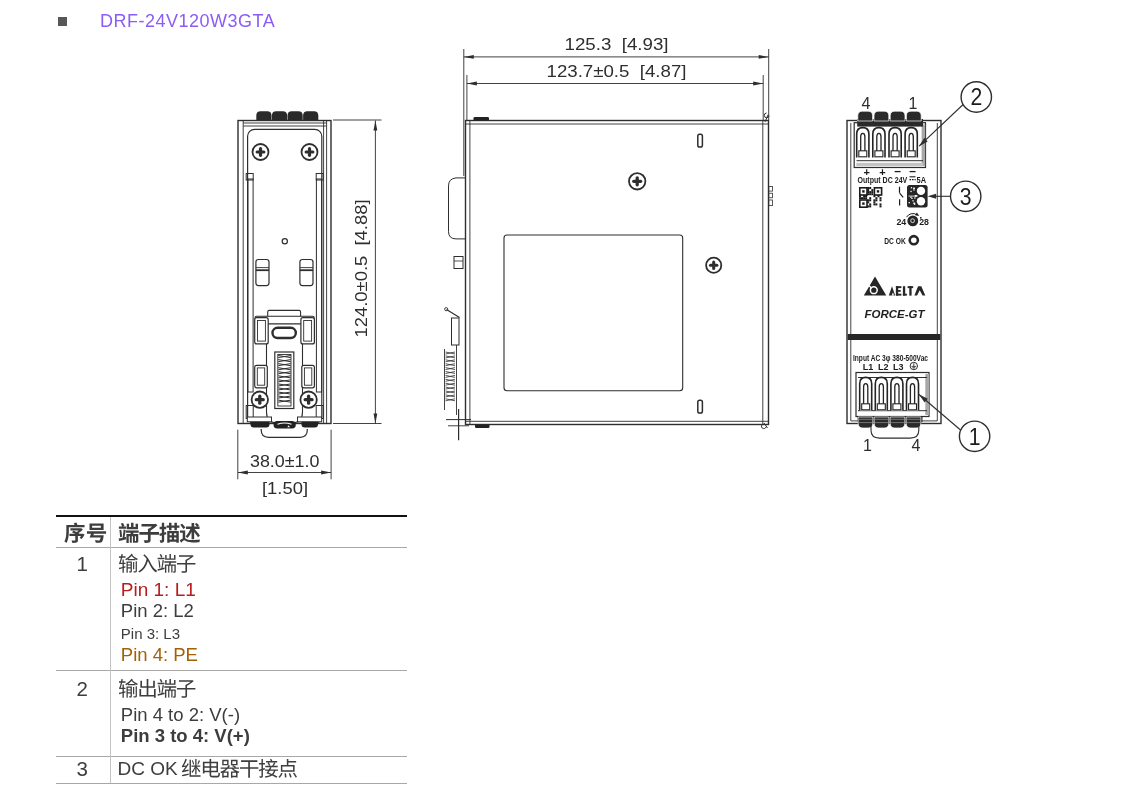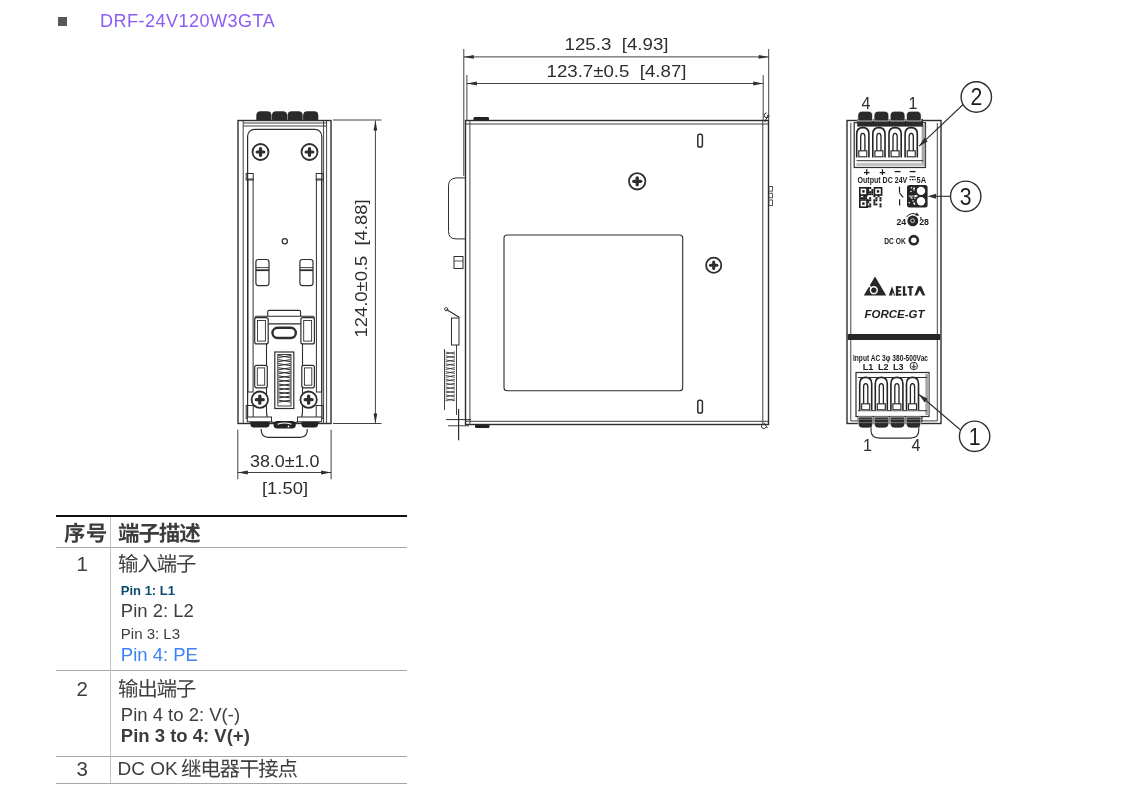--- a/index.html
+++ b/index.html
@@ -507,24 +507,24 @@
 
 <div style="position:absolute;left:76.5px;top:564.2px;transform:translateY(-50%);font-size:20.5px;color:#3d3d3d;font-weight:normal;white-space:nowrap;letter-spacing:0px">1</div>
 
 <svg style="position:absolute;left:117.7px;top:551.2px" width="79" height="25" viewBox="0 0 79 25">
     <path transform="translate(0.0,20.1) scale(0.02050,-0.02050)" fill="#3d3d3d" d="M734 447V85H793V447ZM861 484V5C861 -6 857 -9 846 -10C833 -10 793 -10 747 -9C757 -27 765 -54 767 -71C826 -71 866 -70 890 -60C915 -49 922 -31 922 5V484ZM71 330C79 338 108 344 140 344H219V206C152 190 90 176 42 167L59 96L219 137V-79H285V154L368 176L362 239L285 221V344H365V413H285V565H219V413H132C158 483 183 566 203 652H367V720H217C225 756 231 792 236 827L166 839C162 800 157 759 150 720H47V652H137C119 569 100 501 91 475C77 430 65 398 48 393C56 376 67 344 71 330ZM659 843C593 738 469 639 348 583C366 568 386 545 397 527C424 541 451 557 477 574V532H847V581C872 566 899 551 926 537C935 557 956 581 974 596C869 641 774 698 698 783L720 816ZM506 594C562 635 615 683 659 734C710 678 765 633 826 594ZM614 406V327H477V406ZM415 466V-76H477V130H614V-1C614 -10 612 -12 604 -13C594 -13 568 -13 537 -12C546 -30 554 -57 556 -74C599 -74 630 -74 651 -63C672 -52 677 -33 677 -1V466ZM477 269H614V187H477Z"></path>
     <path transform="translate(19.3,20.1) scale(0.02050,-0.02050)" fill="#3d3d3d" d="M295 755C361 709 412 653 456 591C391 306 266 103 41 -13C61 -27 96 -58 110 -73C313 45 441 229 517 491C627 289 698 58 927 -70C931 -46 951 -6 964 15C631 214 661 590 341 819Z"></path>
     <path transform="translate(38.6,20.1) scale(0.02050,-0.02050)" fill="#3d3d3d" d="M50 652V582H387V652ZM82 524C104 411 122 264 126 165L186 176C182 275 163 420 140 534ZM150 810C175 764 204 701 216 661L283 684C270 724 241 784 214 830ZM407 320V-79H475V255H563V-70H623V255H715V-68H775V255H868V-10C868 -19 865 -22 856 -22C848 -23 823 -23 795 -22C803 -39 813 -64 816 -82C861 -82 888 -81 909 -70C930 -60 934 -43 934 -11V320H676L704 411H957V479H376V411H620C615 381 608 348 602 320ZM419 790V552H922V790H850V618H699V838H627V618H489V790ZM290 543C278 422 254 246 230 137C160 120 94 105 44 95L61 20C155 44 276 75 394 105L385 175L289 151C313 258 338 412 355 531Z"></path>
     <path transform="translate(57.9,20.1) scale(0.02050,-0.02050)" fill="#3d3d3d" d="M465 540V395H51V320H465V20C465 2 458 -3 438 -4C416 -5 342 -6 261 -2C273 -24 287 -58 293 -80C389 -80 454 -78 491 -66C530 -54 543 -31 543 19V320H953V395H543V501C657 560 786 650 873 734L816 777L799 772H151V698H716C645 640 548 579 465 540Z"></path>
   </svg>
 
-<div style="position:absolute;left:120.8px;top:589.6px;transform:translateY(-50%);font-size:13px;color:#0c4a6e;font-weight:bold;white-space:nowrap;letter-spacing:0px">Pin 1: L1</div>
+<div style="position:absolute;left:120.8px;top:589.6px;transform:translateY(-50%);font-size:19px;color:#b91c1c;font-weight:normal;white-space:nowrap;letter-spacing:0px">Pin 1: L1</div>
 <div style="position:absolute;left:120.8px;top:611.2px;transform:translateY(-50%);font-size:18.5px;color:#3d3d3d;font-weight:normal;white-space:nowrap;letter-spacing:0px">Pin 2: L2</div>
 <div style="position:absolute;left:120.8px;top:633.0px;transform:translateY(-50%);font-size:15px;color:#3d3d3d;font-weight:normal;white-space:nowrap;letter-spacing:0px">Pin 3: L3</div>
-<div style="position:absolute;left:120.8px;top:654.6px;transform:translateY(-50%);font-size:18.5px;color:#3b82f6;font-weight:normal;white-space:nowrap;letter-spacing:0px">Pin 4: PE</div>
+<div style="position:absolute;left:120.8px;top:654.6px;transform:translateY(-50%);font-size:18.5px;color:#a16207;font-weight:normal;white-space:nowrap;letter-spacing:0px">Pin 4: PE</div>
 
 <div style="position:absolute;left:76.5px;top:689.4px;transform:translateY(-50%);font-size:20.5px;color:#3d3d3d;font-weight:normal;white-space:nowrap;letter-spacing:0px">2</div>
 
 <svg style="position:absolute;left:117.7px;top:676.4px" width="79" height="25" viewBox="0 0 79 25">
     <path transform="translate(0.0,20.1) scale(0.02050,-0.02050)" fill="#3d3d3d" d="M734 447V85H793V447ZM861 484V5C861 -6 857 -9 846 -10C833 -10 793 -10 747 -9C757 -27 765 -54 767 -71C826 -71 866 -70 890 -60C915 -49 922 -31 922 5V484ZM71 330C79 338 108 344 140 344H219V206C152 190 90 176 42 167L59 96L219 137V-79H285V154L368 176L362 239L285 221V344H365V413H285V565H219V413H132C158 483 183 566 203 652H367V720H217C225 756 231 792 236 827L166 839C162 800 157 759 150 720H47V652H137C119 569 100 501 91 475C77 430 65 398 48 393C56 376 67 344 71 330ZM659 843C593 738 469 639 348 583C366 568 386 545 397 527C424 541 451 557 477 574V532H847V581C872 566 899 551 926 537C935 557 956 581 974 596C869 641 774 698 698 783L720 816ZM506 594C562 635 615 683 659 734C710 678 765 633 826 594ZM614 406V327H477V406ZM415 466V-76H477V130H614V-1C614 -10 612 -12 604 -13C594 -13 568 -13 537 -12C546 -30 554 -57 556 -74C599 -74 630 -74 651 -63C672 -52 677 -33 677 -1V466ZM477 269H614V187H477Z"></path>
     <path transform="translate(19.3,20.1) scale(0.02050,-0.02050)" fill="#3d3d3d" d="M104 341V-21H814V-78H895V341H814V54H539V404H855V750H774V477H539V839H457V477H228V749H150V404H457V54H187V341Z"></path>
     <path transform="translate(38.6,20.1) scale(0.02050,-0.02050)" fill="#3d3d3d" d="M50 652V582H387V652ZM82 524C104 411 122 264 126 165L186 176C182 275 163 420 140 534ZM150 810C175 764 204 701 216 661L283 684C270 724 241 784 214 830ZM407 320V-79H475V255H563V-70H623V255H715V-68H775V255H868V-10C868 -19 865 -22 856 -22C848 -23 823 -23 795 -22C803 -39 813 -64 816 -82C861 -82 888 -81 909 -70C930 -60 934 -43 934 -11V320H676L704 411H957V479H376V411H620C615 381 608 348 602 320ZM419 790V552H922V790H850V618H699V838H627V618H489V790ZM290 543C278 422 254 246 230 137C160 120 94 105 44 95L61 20C155 44 276 75 394 105L385 175L289 151C313 258 338 412 355 531Z"></path>
     <path transform="translate(57.9,20.1) scale(0.02050,-0.02050)" fill="#3d3d3d" d="M465 540V395H51V320H465V20C465 2 458 -3 438 -4C416 -5 342 -6 261 -2C273 -24 287 -58 293 -80C389 -80 454 -78 491 -66C530 -54 543 -31 543 19V320H953V395H543V501C657 560 786 650 873 734L816 777L799 772H151V698H716C645 640 548 579 465 540Z"></path>
   </svg>
 

